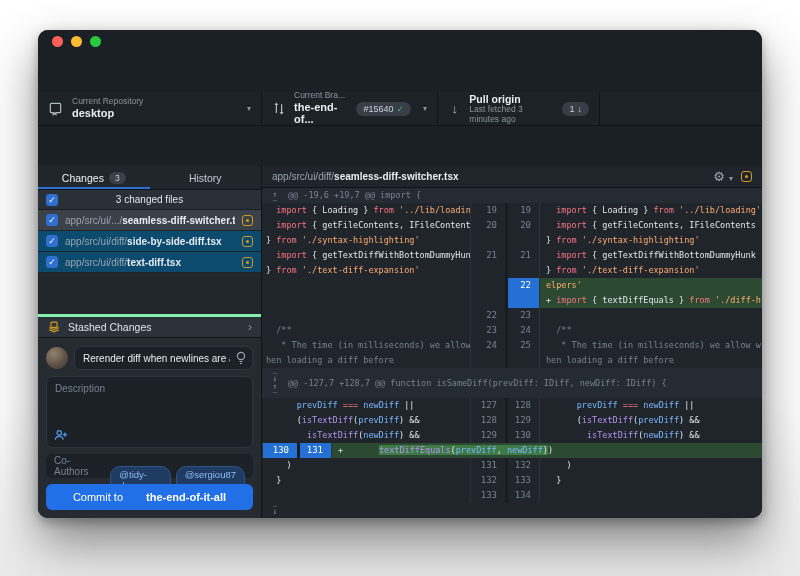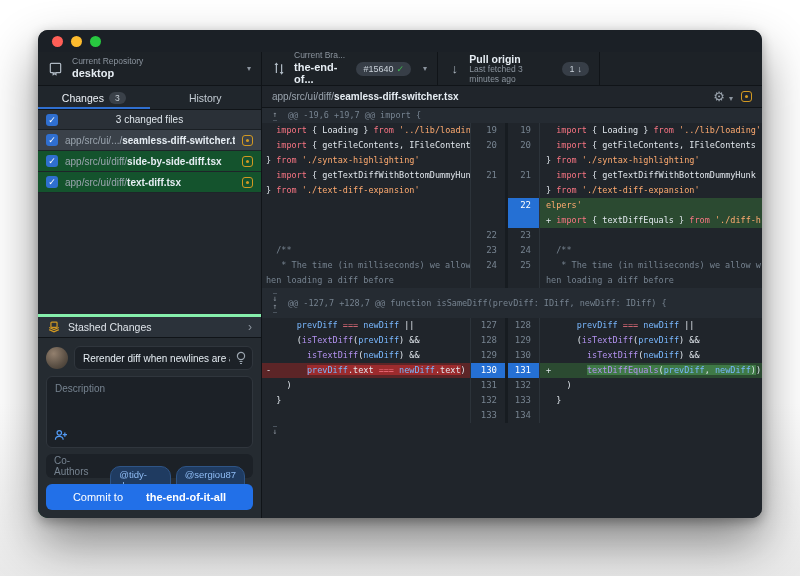--- a/index.html
+++ b/index.html
@@ -6,21 +6,21 @@
   html,body { width:800px; height:576px; }
   body {
     font-family:"Liberation Sans", sans-serif;
     background:linear-gradient(#ffffff 70%, #e9e9e9 100%);
     position:relative; overflow:hidden;
   }
   .window {
     position:absolute; left:38px; top:30px; width:724px; height:488px;
     background:#1b2026; border-radius:10px; overflow:hidden;
     box-shadow:0 24px 50px rgba(0,0,0,.45), 0 4px 12px rgba(0,0,0,.3);
-    display:flex; flex-direction:column;
+    display:flex; flex-direction:column;gap:40px;
   }
   
   .titlebar { height:22px; flex:0 0 22px; background:#1b2026; display:flex; align-items:center; padding-left:14px; gap:8px; }
   .tl { width:11px; height:11px; border-radius:50%; }
   .tl.red{background:#ff5f57;} .tl.yellow{background:#febc2e;} .tl.green{background:#28c840;}
   
   .toolbar { height:34px; flex:0 0 34px; background:#1d2227; display:flex; border-bottom:1px solid #101418; }
   .tseg { display:flex; align-items:center; padding:0 10px; border-right:1px solid #101418; gap:8px; }
   .tseg .txt { display:flex; flex-direction:column; justify-content:center; line-height:1.15; }
   .tlabel { font-size:8.5px; color:#8b949e; }
@@ -29,21 +29,21 @@
   .seg-repo { width:224px; }
   .seg-branch { width:176px; }
   .seg-pull { width:162px; }
   .pill { background:#373e47; color:#c9d1d9; border-radius:9px; font-size:9px; padding:2px 7px; white-space:nowrap; display:inline-flex; align-items:center; gap:3px; }
   .pill .ok { color:#3fb950; font-size:9px; }
   .toolicon { color:#aeb8c2; font-size:14px; width:16px; text-align:center; }
   svg.licon { display:block; }
   
   .main { flex:1; display:flex; min-height:0; }
   
-  .sidebar { width:224px; flex:0 0 224px; background:#14532d; border-right:1px solid #101418; display:flex; flex-direction:column; }
+  .sidebar { width:224px; flex:0 0 224px; background:#0c4a6e; border-right:1px solid #101418; display:flex; flex-direction:column; }
   .tabs { height:24px; flex:0 0 24px; display:flex; background:#20262c; border-bottom:1px solid #101418; }
   .tab { flex:1; display:flex; align-items:center; justify-content:center; gap:5px; font-size:10.5px; color:#c3ccd4; position:relative; cursor:default; }
   .tab.active { color:#eef3f8; }
   .tab.active::after { content:""; position:absolute; left:0; right:0; bottom:0; height:2px; background:#2f6fd0; }
   .tab .badge { background:#3a4149; color:#c9d1d9; font-size:8.5px; border-radius:8px; padding:1px 6px; }
   .files-header { height:20px; flex:0 0 20px; display:flex; align-items:center; background:#2a3037; border-bottom:1px solid #1a1f24; position:relative; font-size:10px; color:#dfe6ec; }
   .files-header .cb { position:absolute; left:8px; }
   .files-header .fh-text { width:100%; text-align:center; }
   .cb { width:12px; height:12px; border-radius:3px; background:#2f6fd0; color:#fff; font-size:9px; line-height:12px; text-align:center; flex:0 0 12px; }
   .file-row { height:21px; flex:0 0 21px; display:flex; align-items:center; gap:7px; padding:0 8px; font-size:10px; border-bottom:1px solid #1e2429; }
@@ -357,23 +357,20 @@
             <div class="pane pl">
               <div class="vline"><span class="tok-p">        </span><span class="tok-f">isTextDiff</span><span class="tok-p">(</span><span class="tok-v">newDiff</span><span class="tok-p">) &amp;&amp;</span></div>
             </div>
             <div class="gcol old">129</div>
             <div class="gcol new">130</div>
             <div class="pane pr">
               <div class="vline"><span class="tok-p">        </span><span class="tok-f">isTextDiff</span><span class="tok-p">(</span><span class="tok-v">newDiff</span><span class="tok-p">) &amp;&amp;</span></div>
             </div>
           </div>
           <div class="drow">
-            <div class="pane pl">
-              <div class="vline bg-del"><span class="tok-p">-       </span><span class="tok-v hlseg-del">prevDiff</span><span class="tok-p hlseg-del">.text </span><span class="tok-k hlseg-del">===</span><span class="tok-p hlseg-del"> </span><span class="tok-v hlseg-del">newDiff</span><span class="tok-p hlseg-del">.text</span><span class="tok-p">)</span></div>
-            </div>
             <div class="gcol old hl">130</div>
             <div class="gcol new hl">131</div>
             <div class="pane pr">
               <div class="vline bg-add"><span class="tok-p">+       </span><span class="tok-f hlseg-add">textDiffEquals</span><span class="tok-p hlseg-add">(</span><span class="tok-v hlseg-add">prevDiff</span><span class="tok-p hlseg-add">, </span><span class="tok-v hlseg-add">newDiff</span><span class="tok-p hlseg-add">)</span><span class="tok-p">)</span></div>
             </div>
           </div>
           <div class="drow">
             <div class="pane pl">
               <div class="vline"><span class="tok-p">    )</span></div>
             </div>

